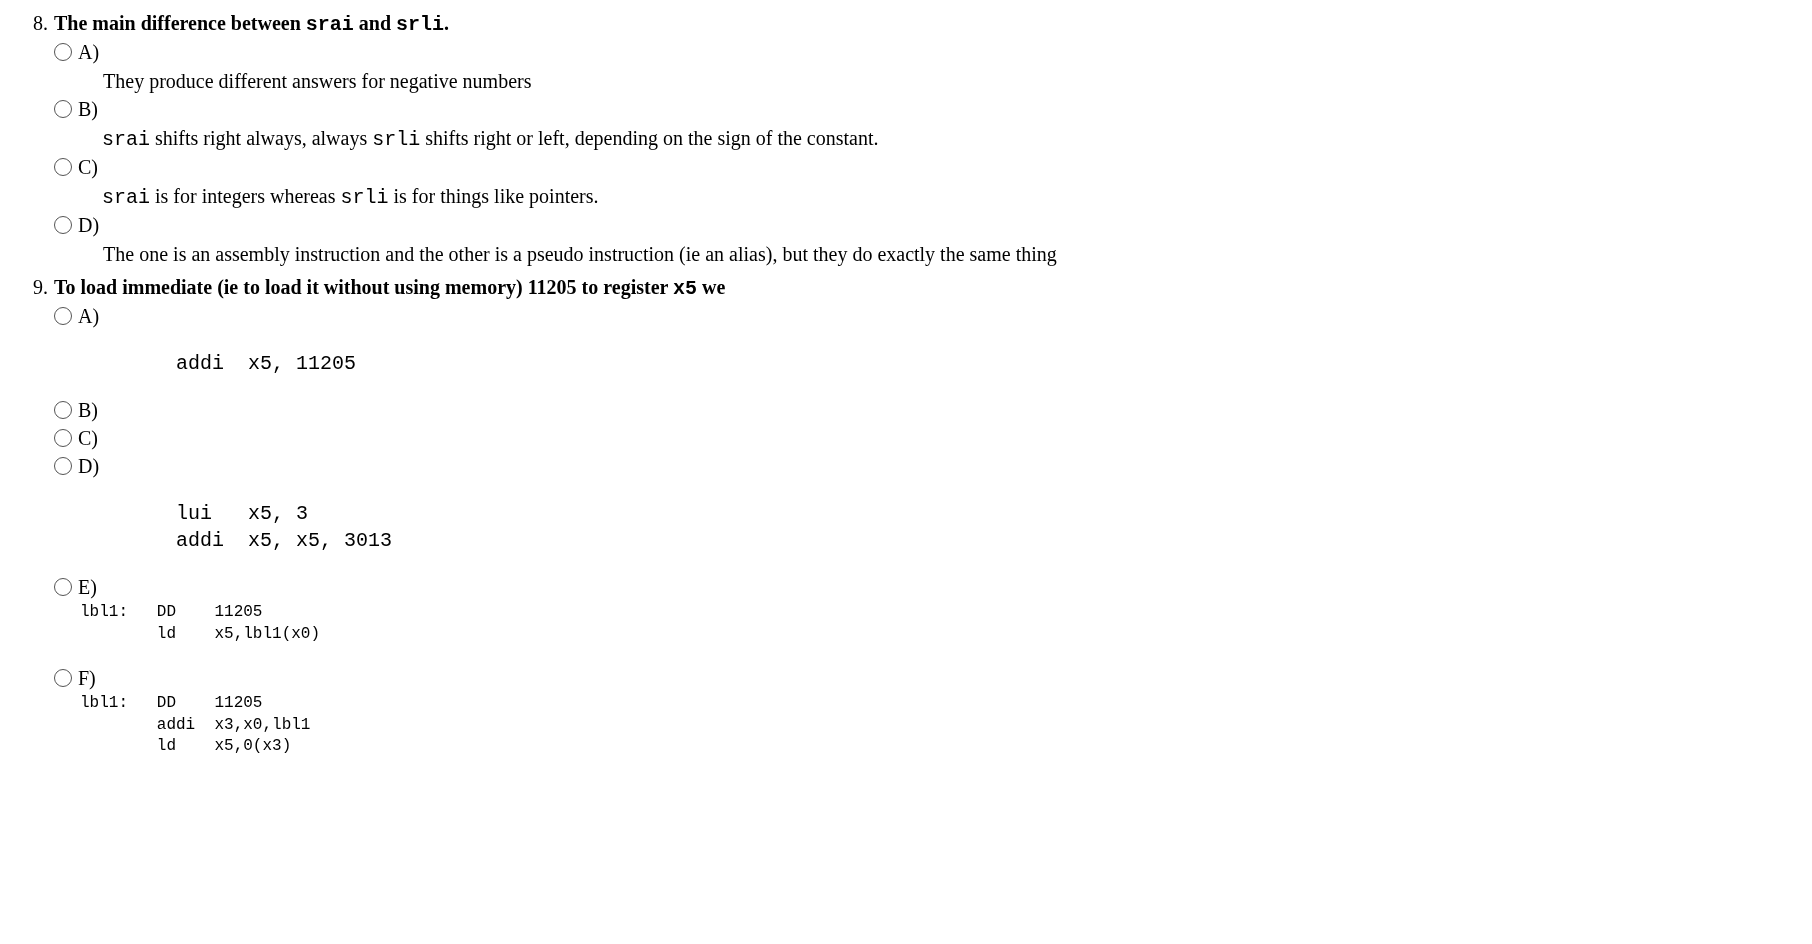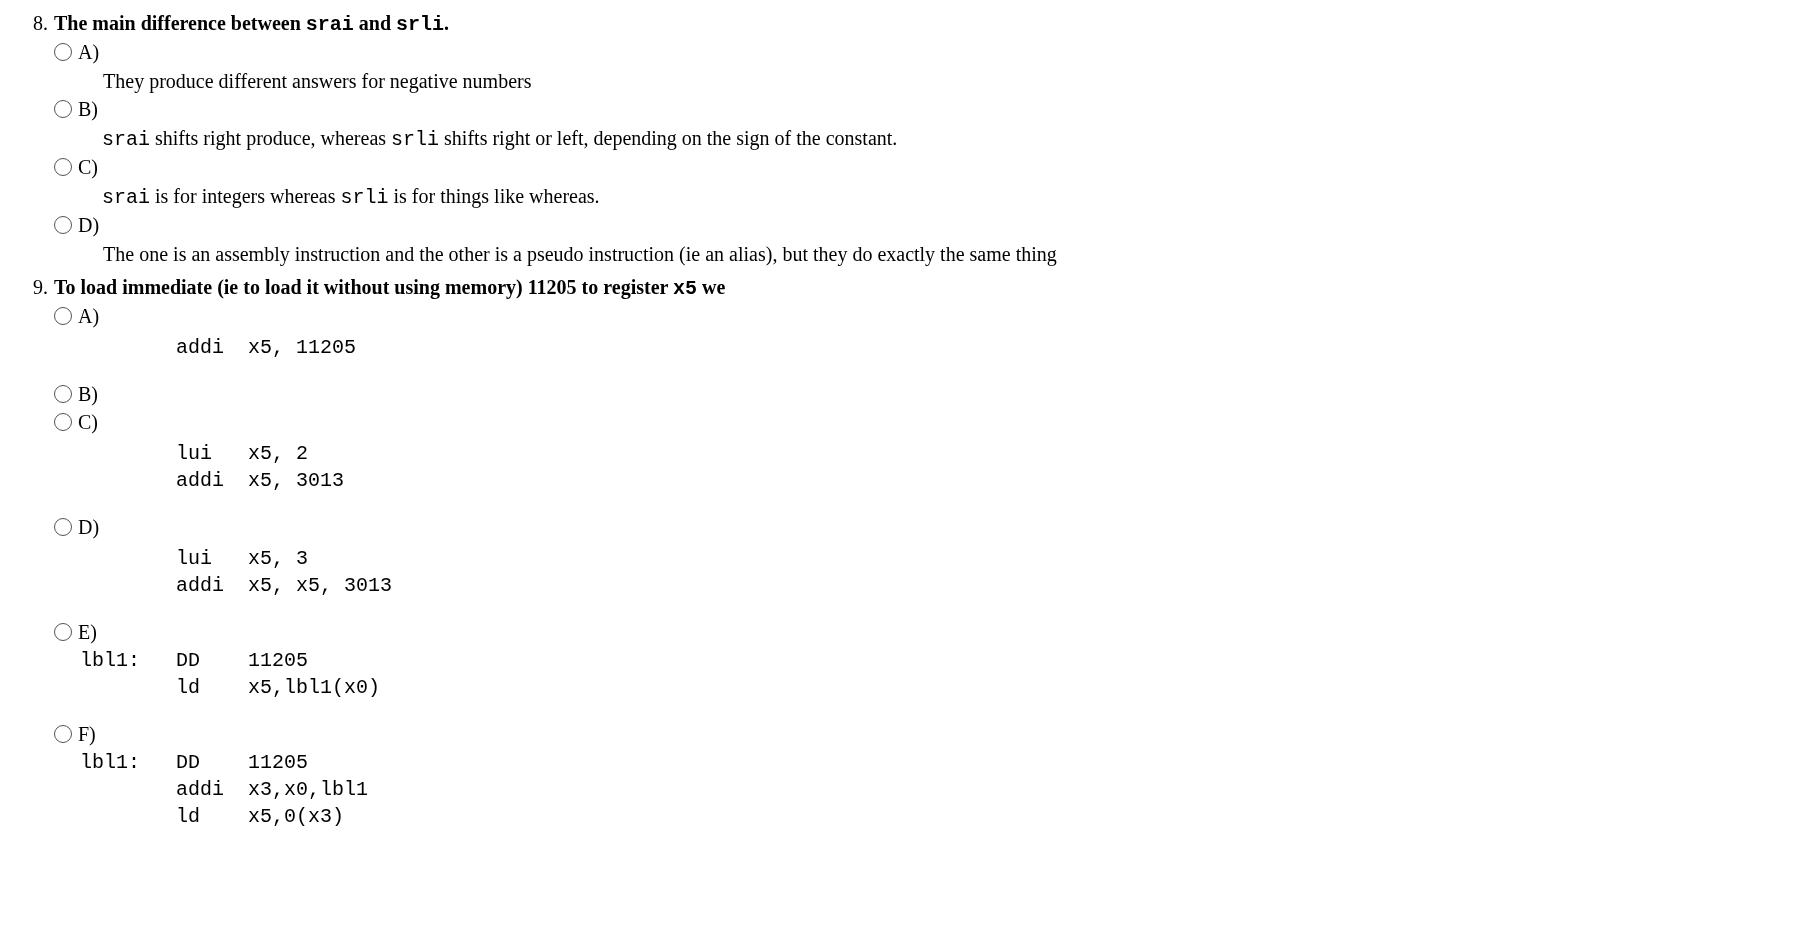--- a/index.html
+++ b/index.html
@@ -53,27 +53,27 @@
     code, .mono {
       font-family: 'Courier New', Courier, monospace;
       font-size: 20px;
       text-align: center;
     }
     .code-block {
       font-family: 'Courier New', Courier, monospace;
       font-size: 20px;
       white-space: pre;
       padding-left: 60px;
-      margin-top: 4px;
+      margin-top: 20px;
       margin-bottom: 20px;
       line-height: 1.35;
     }
     .code-block-with-label {
       font-family: 'Courier New', Courier, monospace;
-      font-size: 20px;
+      font-size: 16px;
       white-space: pre;
       padding-left: 60px;
       margin-top: 0;
       margin-bottom: 20px;
       line-height: 1.35;
     }
   </style>
 </head>
 <body>
 
@@ -88,29 +88,29 @@
   <div class="option">
     <span class="radio"></span>
     <span class="opt-label">A)</span>
     <span class="opt-text">They produce different answers for negative numbers</span>
   </div>
 
   <div class="option">
     <span class="radio"></span>
     <span class="opt-label">B)</span>
     <span class="opt-text">
-      <code>srai</code><span> shifts right produce, whereas </span><code>srli</code><span> shifts right or left, depending on the sign of the constant.</span>
+      <code>srai</code><span> shifts right always, always </span><code>srli</code><span> shifts right or left, depending on the sign of the constant.</span>
     </span>
   </div>
 
   <div class="option">
     <span class="radio"></span>
     <span class="opt-label">C)</span>
     <span class="opt-text">
-      <code>srai</code><span> is for integers whereas </span><code>srli</code><span> is for things like whereas.</span>
+      <code>srai</code><span> is for integers whereas </span><code>srli</code><span> is for things like pointers.</span>
     </span>
   </div>
 
   <div class="option">
     <span class="radio"></span>
     <span class="opt-label">D)</span>
     <span class="opt-text">The one is an assembly instruction and the other is a pseudo instruction (ie an alias), but they do exactly the same thing</span>
   </div>
 </div>
 
@@ -130,22 +130,20 @@
 
   <div class="option">
     <span class="radio"></span>
     <span class="opt-label">B)</span>
   </div>
 
   <div class="option">
     <span class="radio"></span>
     <span class="opt-label">C)</span>
   </div>
-  <div class="code-block">        lui   x5, 2
-        addi  x5, 3013</div>
 
   <div class="option">
     <span class="radio"></span>
     <span class="opt-label">D)</span>
   </div>
   <div class="code-block">        lui   x5, 3
         addi  x5, x5, 3013</div>
 
   <div class="option">
     <span class="radio"></span>

